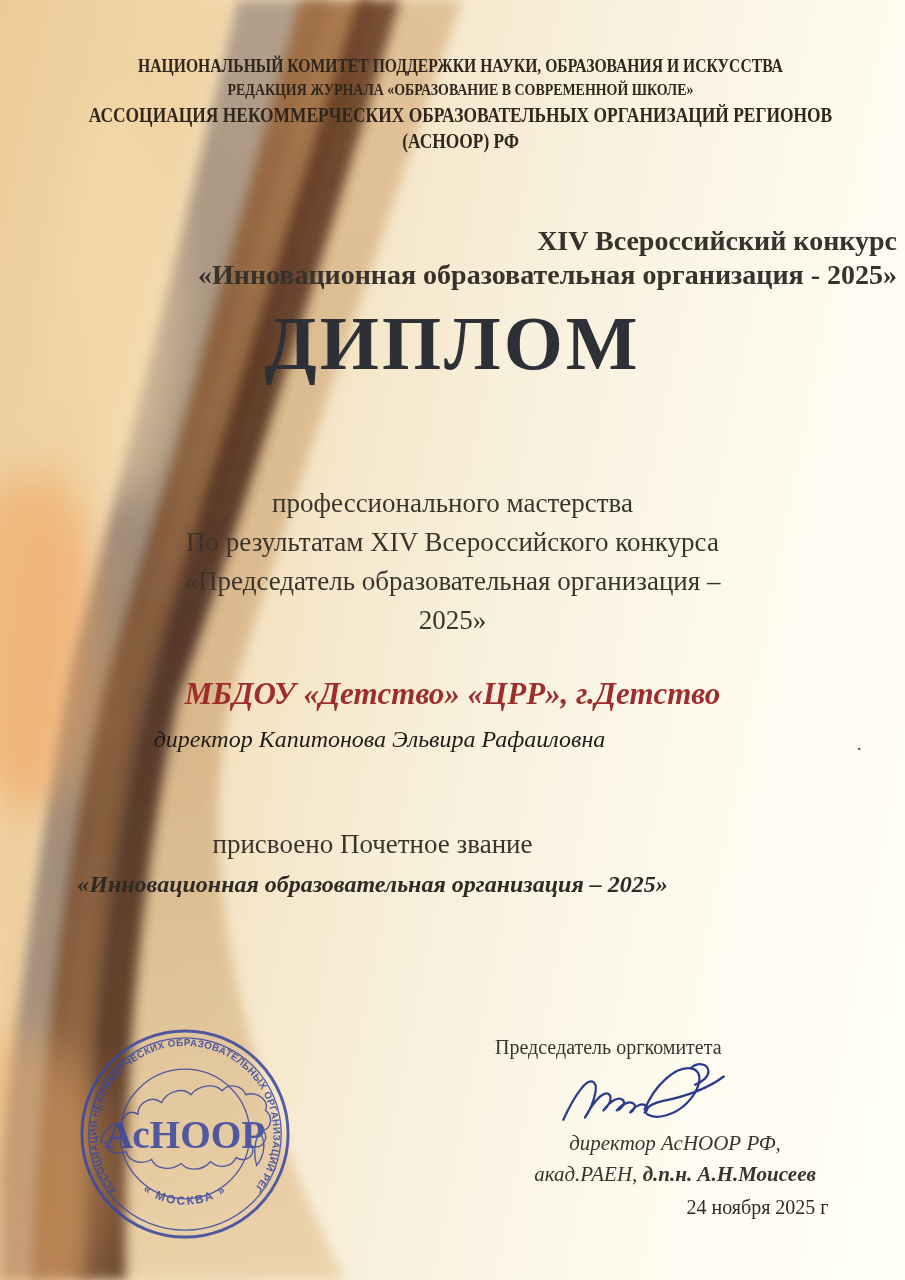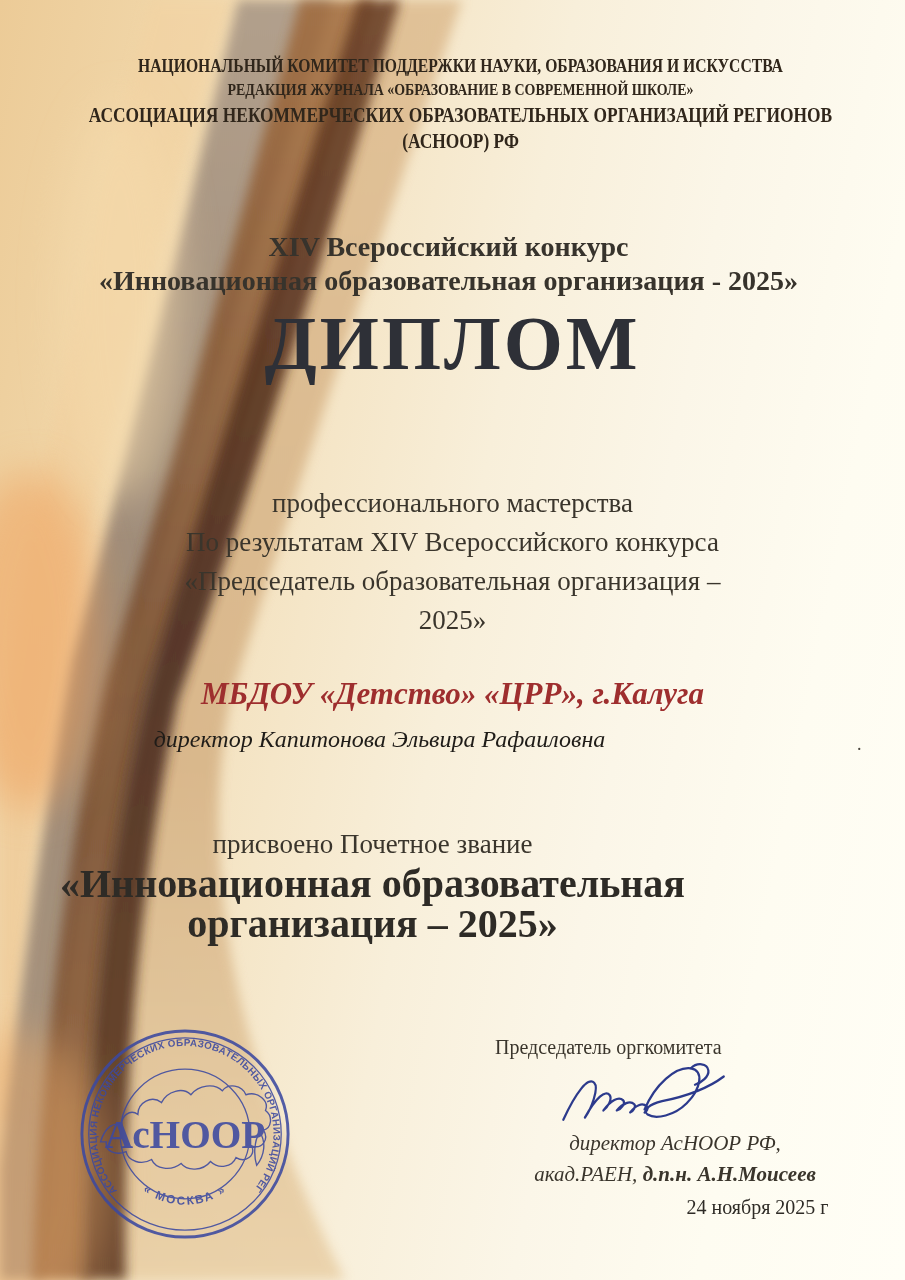--- a/index.html
+++ b/index.html
@@ -16,37 +16,37 @@
   .content { position:absolute; left:0; top:0; width:905px; height:1280px; }
 
   .header-block { position:absolute; top:54px; left:0; width:905px; text-align:center;
     color:#30261b; font-weight:bold;margin-left:8px; }
   .header-line { transform:scaleX(0.87); transform-origin:50% 50%; }
   .hl-1 { font-size:18px; line-height:24px; }
   .hl-2 { font-size:16px; line-height:24px; }
   .hl-3 { font-size:20px; line-height:26px; }
   .hl-4 { font-size:20px; line-height:26px; }
 
-  .contest-block { position:absolute; top:230px; left:0; width:897px; text-align:center;
+  .contest-block { position:absolute; top:224px; left:0; width:897px; text-align:right;
     color:#37332c; font-weight:bold; font-size:28px; line-height:34px; }
 
   .diploma-title { position:absolute; top:300px; left:0; width:905px; text-align:center;
     color:#2e3037; font-weight:bold; font-size:76px; letter-spacing:3px; }
 
   .basis-block { position:absolute; top:484px; left:0; width:905px; text-align:center;
     color:#3a352c; font-size:27px; line-height:39px; }
 
   .recipient-org { position:absolute; top:676px; left:0; width:905px; text-align:center;
     color:#9e2e2e; font-weight:bold; font-style:italic; font-size:31px; }
   .recipient-director { position:absolute; top:726px; left:0; width:759px; text-align:center;
     color:#1f1c18; font-style:italic; font-size:24px; }
 
   .award-block { position:absolute; top:824px; left:0; width:745px; text-align:center;
     color:#3a352c; font-size:27px; line-height:40px; }
-  .award-bold { font-weight:bold; font-size:40px; color:#2e2b26; }
+  .award-bold { font-weight:bold; font-size:24px; color:#2e2b26;font-style:italic; }
 
   .sig-block { position:absolute; left:485px; top:1036px; width:380px; color:#3a352c; }
   .sig-role { font-size:20px; text-align:left; padding-left:10px; }
   .sig-script { position:absolute; left:70px; top:22px; width:210px; height:72px; }
   .sig-lines { position:absolute; top:92px; left:0; width:380px; text-align:center;
     font-size:21px; line-height:31px;font-style:italic; }
   .sig-bold { font-weight:bold; }
 
   .date-line { position:absolute; top:1196px; left:610px; width:295px; text-align:center;
     color:#2e2b26; font-size:20px; }
@@ -125,21 +125,21 @@
 
     <div class="diploma-title">ДИПЛОМ</div>
 
     <div class="basis-block">
       <div>профессионального мастерства</div>
       <div>По результатам XIV Всероссийского конкурса</div>
       <div>«Председатель образовательная организация –</div>
       <div>2025»</div>
     </div>
 
-    <div class="recipient-org">МБДОУ «Детство» «ЦРР», г.Калуга</div>
+    <div class="recipient-org">МБДОУ «Детство» «ЦРР», г.Детство</div>
     <div class="recipient-director">директор Капитонова Эльвира Рафаиловна</div>
 
     <div class="award-block">
       <div>присвоено Почетное звание</div>
       <div class="award-bold">«Инновационная образовательная организация – 2025»</div>
     </div>
 
     <div class="sig-block">
       <div class="sig-role">Председатель оргкомитета</div>
 

